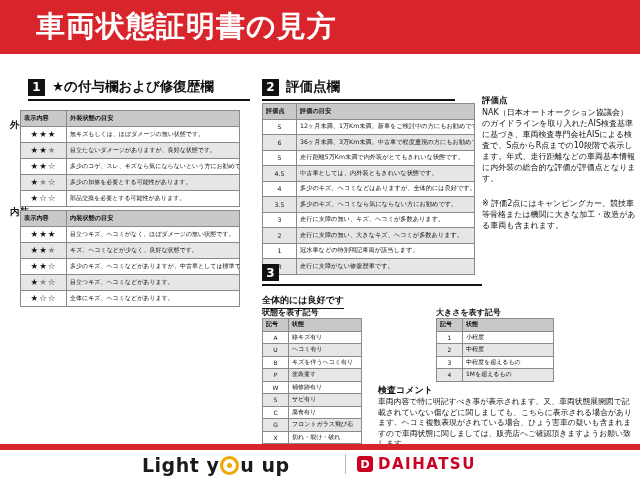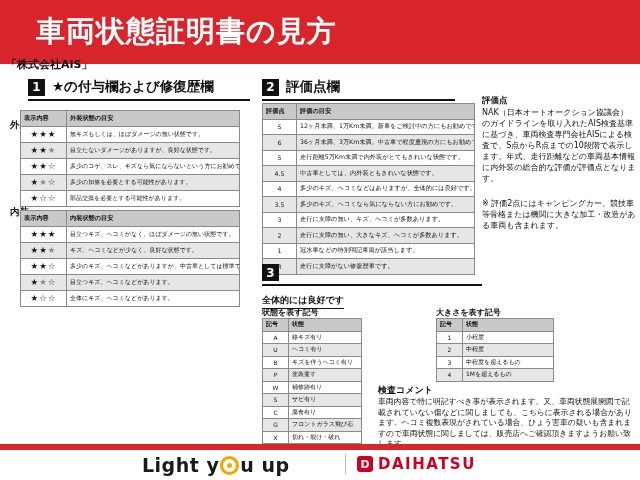--- a/index.html
+++ b/index.html
@@ -1,20 +1,20 @@
 <!DOCTYPE html>
 <html><head>
 <meta charset="utf-8">
 <style>
   html,body{margin:0;padding:0;background:#fff;}
   .page{position:relative;width:640px;height:480px;background:#ffffff;overflow:hidden;
         font-family:"DejaVu Sans","Liberation Sans",sans-serif;color:#111;}
 
   
-  .hdr{position:absolute;left:0;top:0;width:640px;height:64px;background:#d8252c;
+  .hdr{position:absolute;left:0;top:0;width:640px;height:54px;background:#d8252c;
        display:flex;align-items:center;justify-content:space-between;box-sizing:border-box;
        padding:0 30px 0 36px;}
   .hdr .t{color:#fff;font-weight:bold;font-size:29px;letter-spacing:1px;}
   .company{position:absolute;left:6px;top:57px;font-size:11px;font-weight:bold;}
 
   
   .sec{position:absolute;display:flex;align-items:center;gap:7px;border-bottom:2.5px solid #111;
        padding-bottom:3px;}
   .sec .num{background:#111;color:#fff;width:17px;height:17px;display:flex;align-items:center;
        justify-content:center;font-weight:bold;font-size:12px;flex:0 0 auto;}
@@ -79,21 +79,20 @@
   .dh-word{color:#cc0022;font-weight:bold;font-size:15px;letter-spacing:1.5px;}
 </style>
 </head>
 <body>
 
 <div class="page">
 
   <div class="hdr">
     <span class="t">車両状態証明書の見方</span>
   </div>
-  <div class="company">「株式会社AIS」</div>
 
   <div class="sec" style="left:28px;top:78px;width:222px;">
     <span class="num">1</span>
     <span class="st">★の付与欄および修復歴欄</span>
   </div>
 
   <div class="tbl-label" style="left:10px;top:98px;margin-top:21px;">外装</div>
   <table class="star-table" style="left:20px;top:110px;">
     <colgroup>
         <col class="c1">

